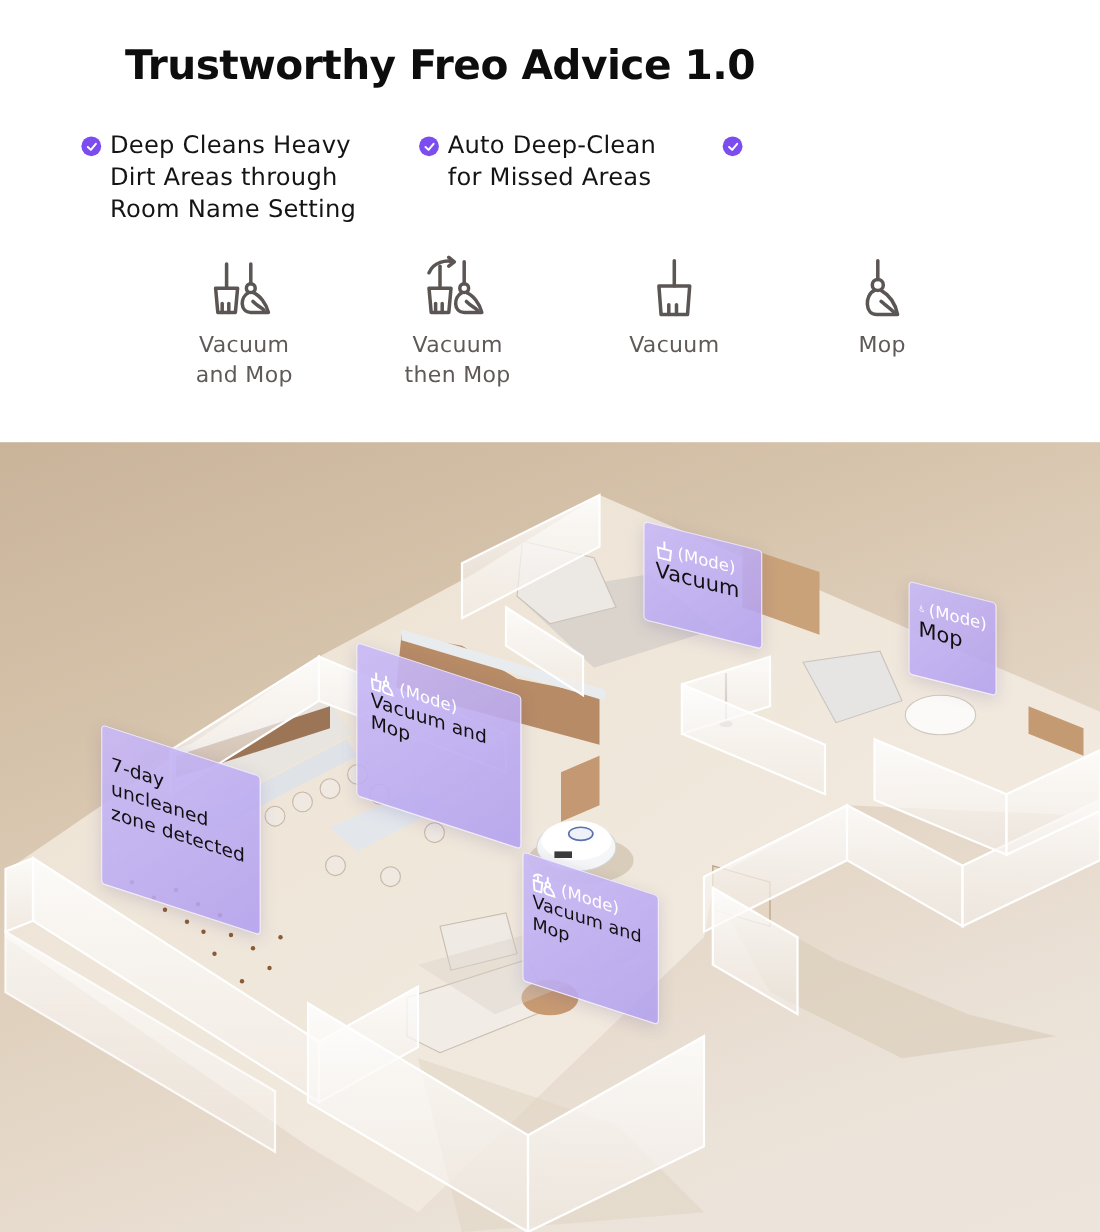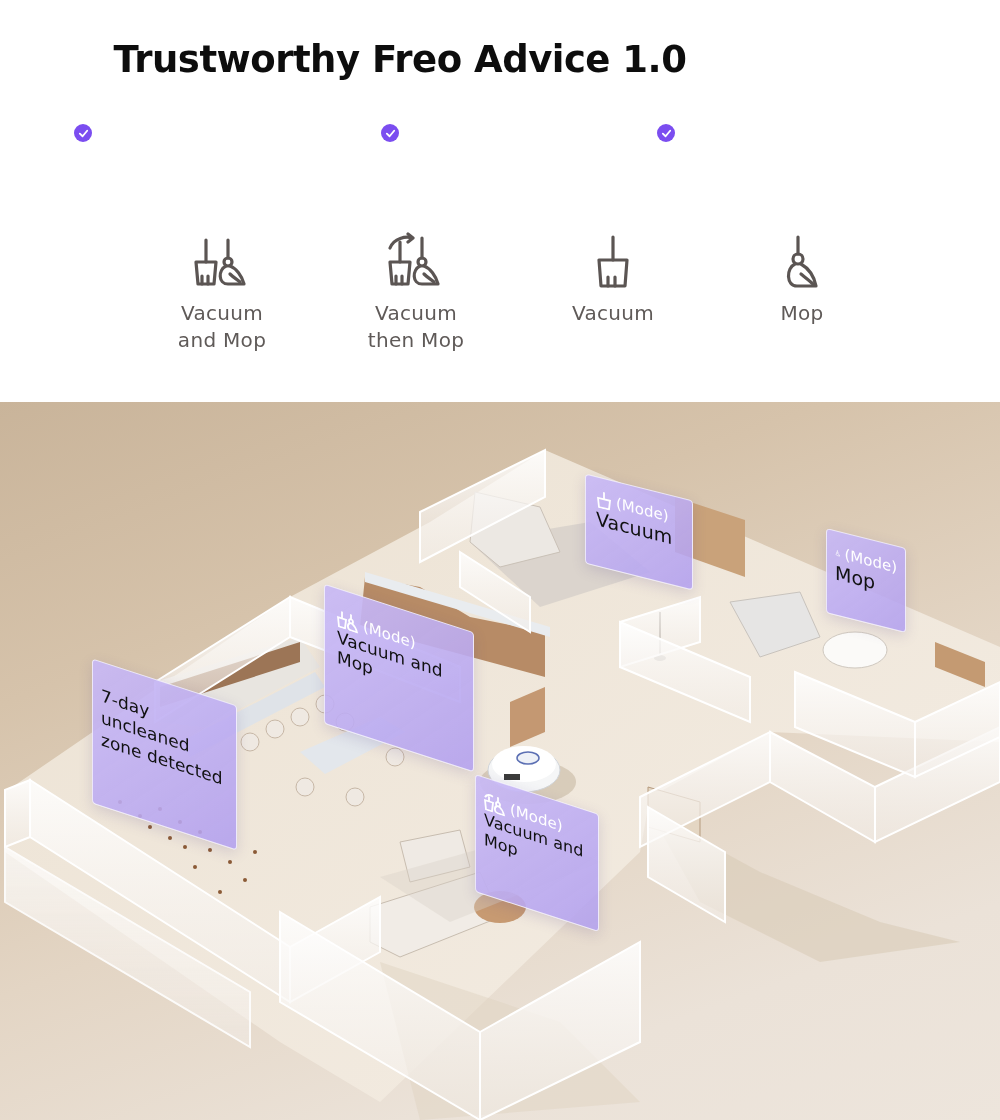--- a/index.html
+++ b/index.html
@@ -44,27 +44,32 @@
 
 <div class="header">
   <h1 class="title">Trustworthy Freo Advice 1.0</h1>
 
   <div class="feature f1">
     <span class="check">
       <svg viewBox="0 0 12 12">
           <path d="M2 6.2 L5 9 L10 3" stroke="#fff" stroke-width="2" fill="none" stroke-linecap="round" stroke-linejoin="round"></path>
         </svg>
     </span>
+    <span class="ftext">Deep Cleans Heavy
+Dirt Areas through
+Room Name Setting</span>
   </div>
   <div class="feature f2">
     <span class="check">
       <svg viewBox="0 0 12 12">
           <path d="M2 6.2 L5 9 L10 3" stroke="#fff" stroke-width="2" fill="none" stroke-linecap="round" stroke-linejoin="round"></path>
         </svg>
     </span>
+    <span class="ftext">Auto Deep-Clean
+for Missed Areas</span>
   </div>
   <div class="feature f3">
     <span class="check">
       <svg viewBox="0 0 12 12">
           <path d="M2 6.2 L5 9 L10 3" stroke="#fff" stroke-width="2" fill="none" stroke-linecap="round" stroke-linejoin="round"></path>
         </svg>
     </span>
   </div>
 
   <div class="mode m1">

